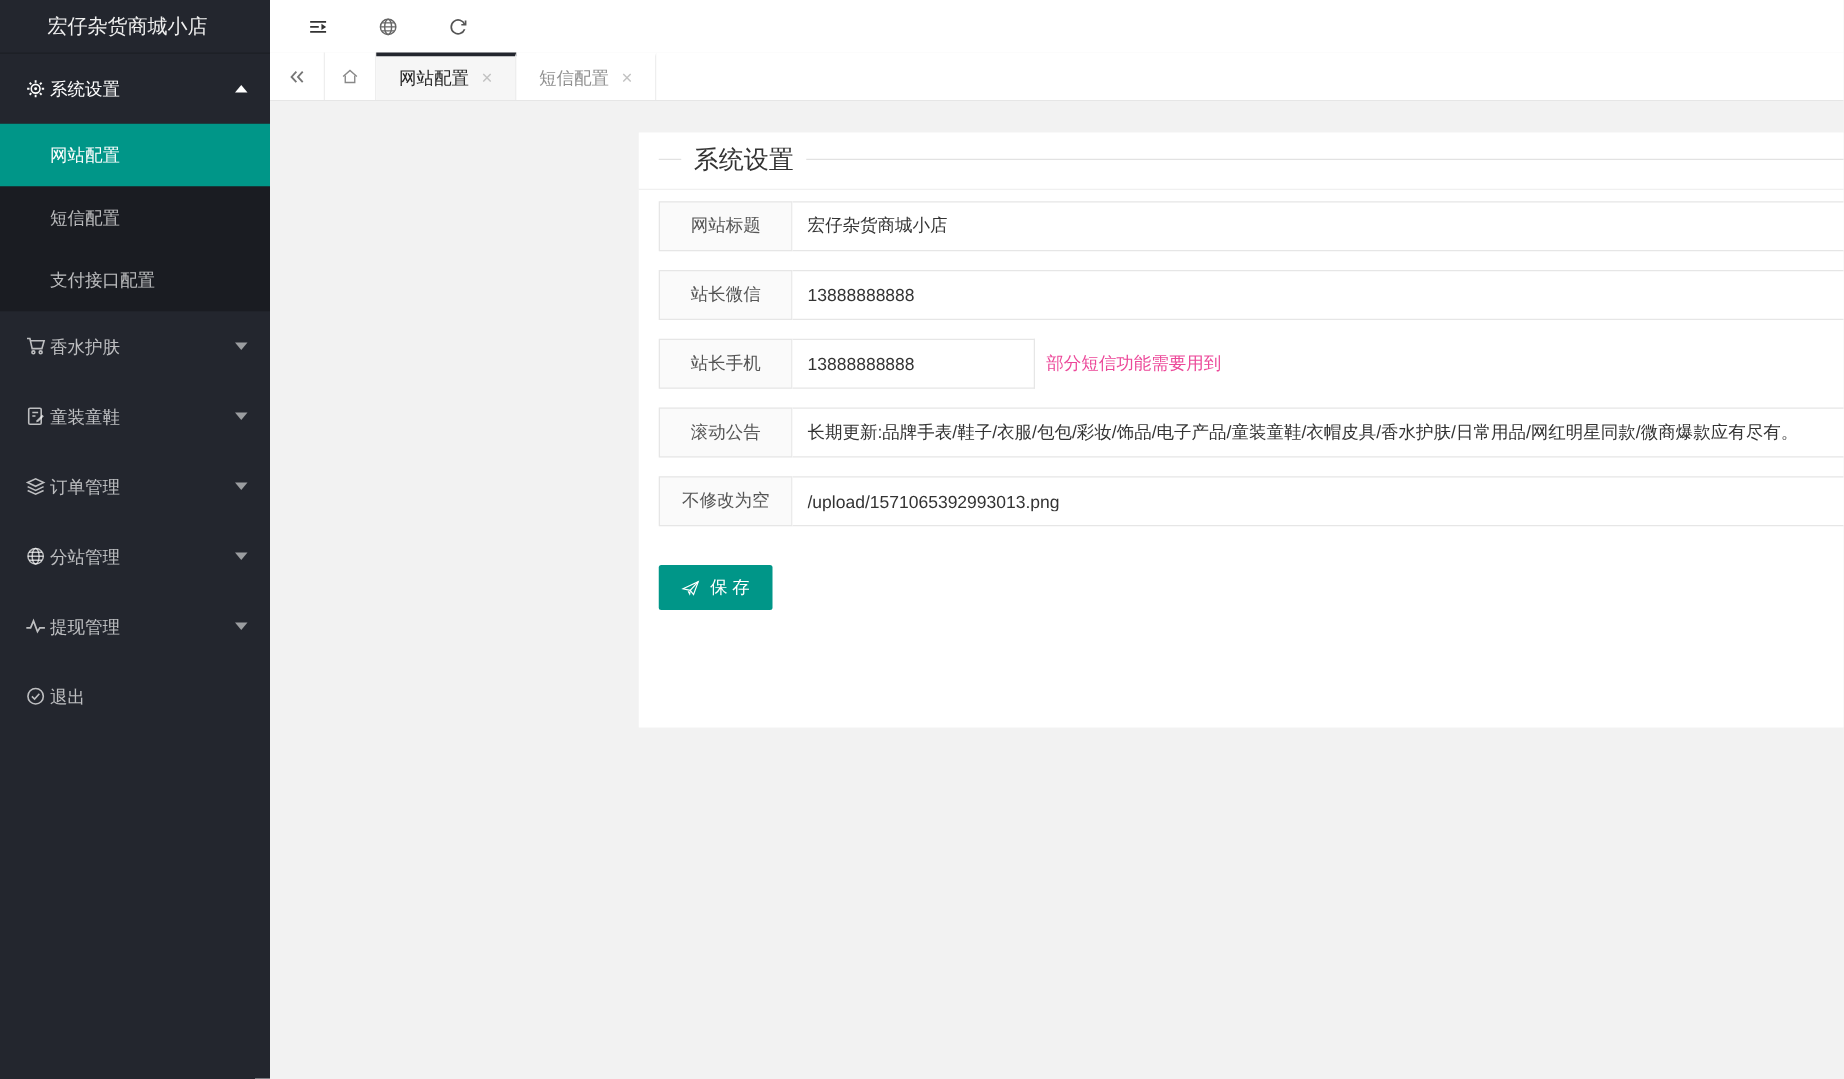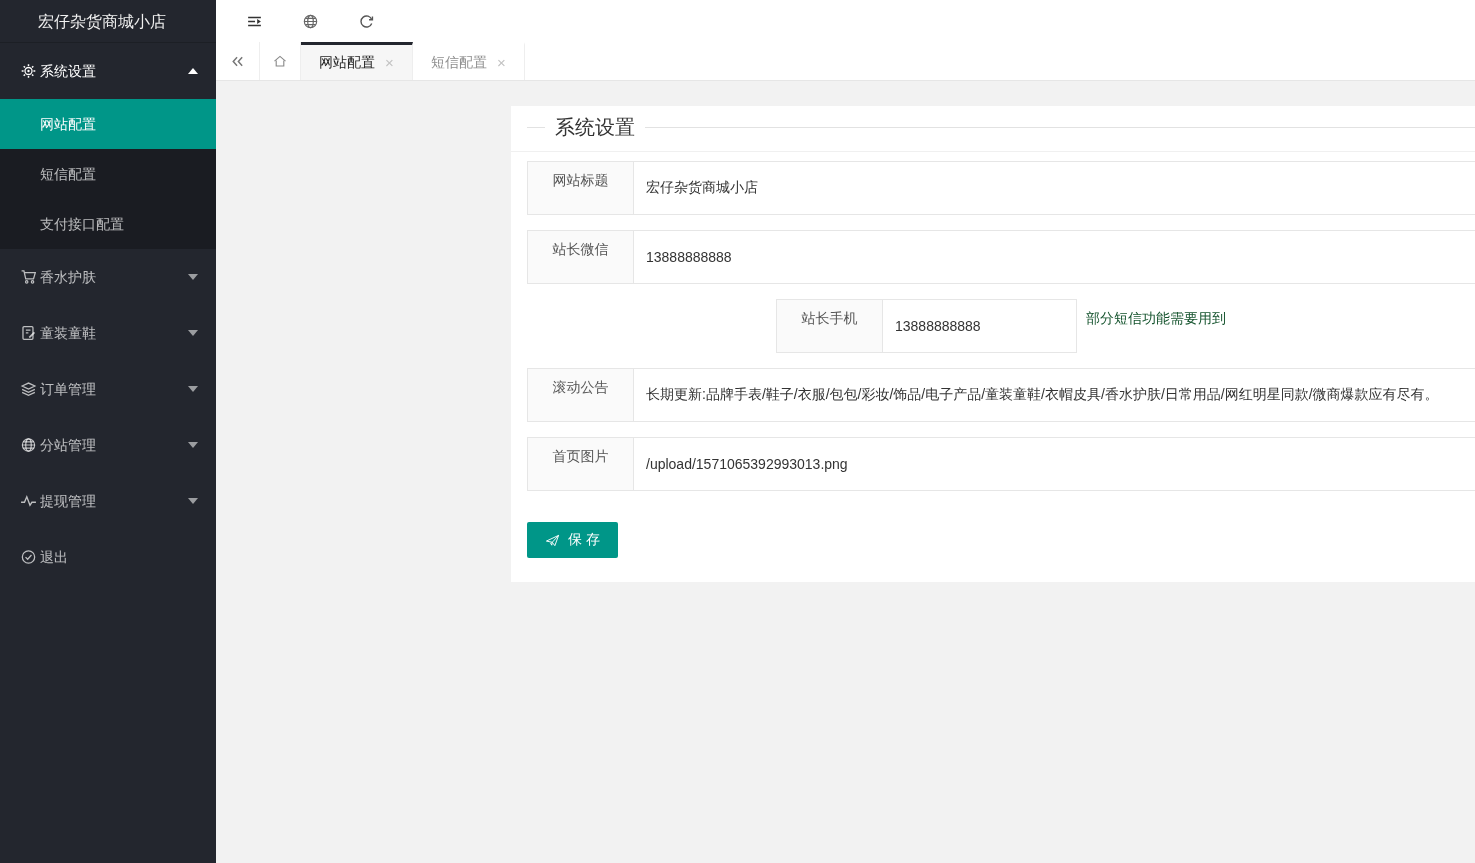--- a/index.html
+++ b/index.html
@@ -51,29 +51,29 @@
 
   
   .content { position:absolute; left:0; top:81px; right:0; bottom:0; background:#f2f2f2; }
   .card { position:absolute; left:295px; top:25px; right:0; height:476px; background:#fff; padding-left:16px; }
   .fieldset { display:flex; align-items:center; height:22px; margin-top:10px; }
   .fs-line-l { width:18px; height:1px; background:#e2e2e2; }
   .fs-title { padding:0 10px; font-size:20px; color:#333; white-space:nowrap; }
   .fs-line-r { flex:1; height:1px; background:#e2e2e2; }
   .fs-hr { height:1px; background:#f0f0f0; margin:13px 0 0 -16px; }
   .rows { margin-top:9px; }
-  .form-row { display:flex; height:54px; margin-bottom:15px;justify-content:center; }
+  .form-row { display:flex; height:40px; margin-bottom:15px; }
   .form-label { flex:0 0 107px; width:107px; border:1px solid #e6e6e6; background:var(--label-bg,#fafafa);
                 color:#555; text-align:center; line-height:36px; white-space:nowrap; overflow:hidden; }
   .form-value { flex:1; border:1px solid #e6e6e6; border-left:none; border-right:none; background:#fff; }
   .form-value.inline { flex:0 0 194px; width:194px; border-right:1px solid #e6e6e6; }
   .form-value input { width:100%; height:100%; border:none; outline:none; background:transparent;
                       padding:0 12px; font-size:14px; color:#333; font-family:inherit; }
   .form-value input::placeholder { color:#c2c2c2; }
-  .aux { line-height:38px; margin-left:9px; color:#14532d; white-space:nowrap; }
+  .aux { line-height:38px; margin-left:9px; color:#ec4899; white-space:nowrap; }
   .save-btn { margin-top:16px; height:36px; padding:0 18px; background:var(--accent,#009688); color:#fff;
               border:none; border-radius:2px; font-size:14px; display:inline-flex; align-items:center; gap:8px; cursor:pointer;
               font-family:inherit; }
   .save-btn .ic { width:15px; height:15px; }
 </style>
 </head>
 <body>
 
 <aside class="sidebar">
   <div class="brand">宏仔杂货商城小店</div>
@@ -219,21 +219,21 @@
           <div class="form-row">
             <div class="form-label">站长手机</div>
             <div class="form-value inline"><input type="text" value="13888888888" style=""></div>
             <span class="aux">部分短信功能需要用到</span>
           </div>
           <div class="form-row">
             <div class="form-label">滚动公告</div>
             <div class="form-value"><input type="text" value="长期更新:品牌手表/鞋子/衣服/包包/彩妆/饰品/电子产品/童装童鞋/衣帽皮具/香水护肤/日常用品/网红明星同款/微商爆款应有尽有。" style=""></div>
           </div>
           <div class="form-row">
-            <div class="form-label">首页图片</div>
+            <div class="form-label">不修改为空</div>
             <div class="form-value"><input type="text" value="/upload/1571065392993013.png" style=""></div>
           </div>
         </div>
       <button class="save-btn">
         <span class="ic">
             <svg viewBox="0 0 16 16" fill="none" stroke="#fff" stroke-width="1">
               <path d="M1.5 8.6L14.5 2.5 10.5 13.5 7.7 9.9z"></path>
               <path d="M14.5 2.5L7.7 9.9l-.5 3.1-1.3-2.4"></path>
             </svg>
           </span>

